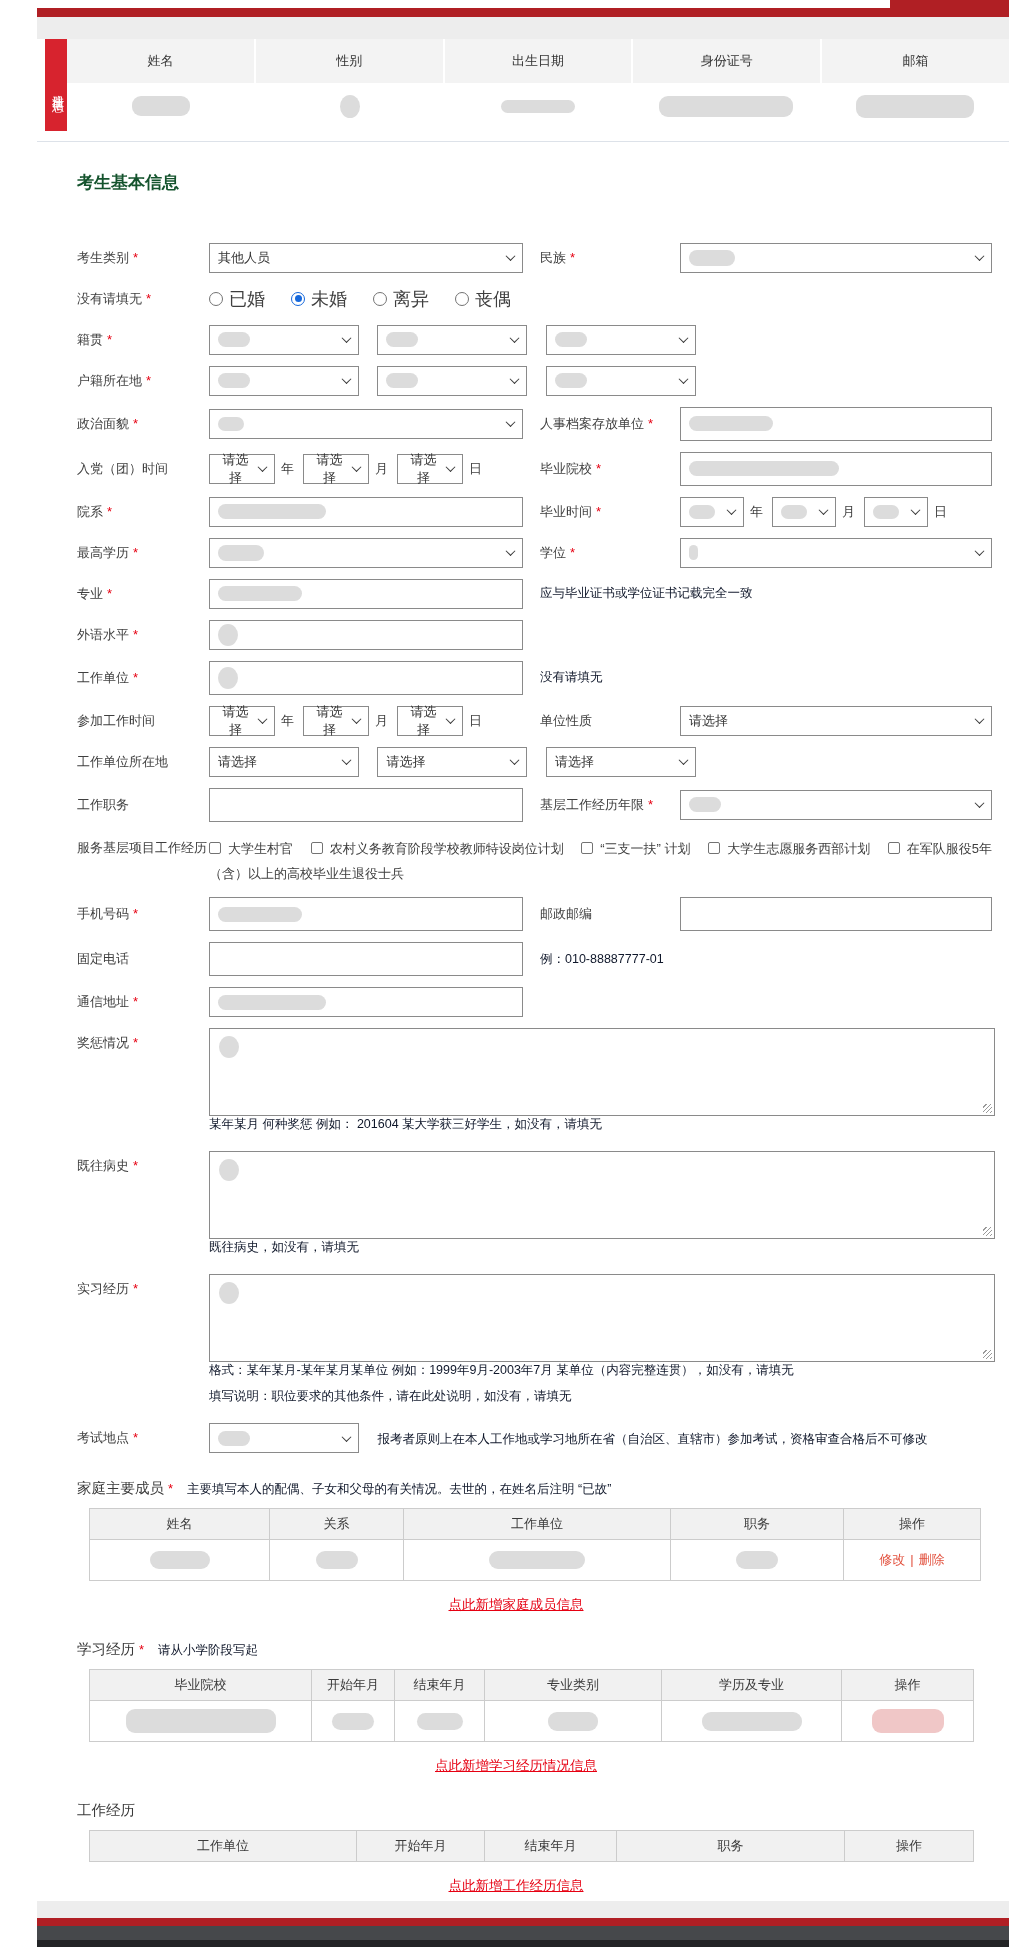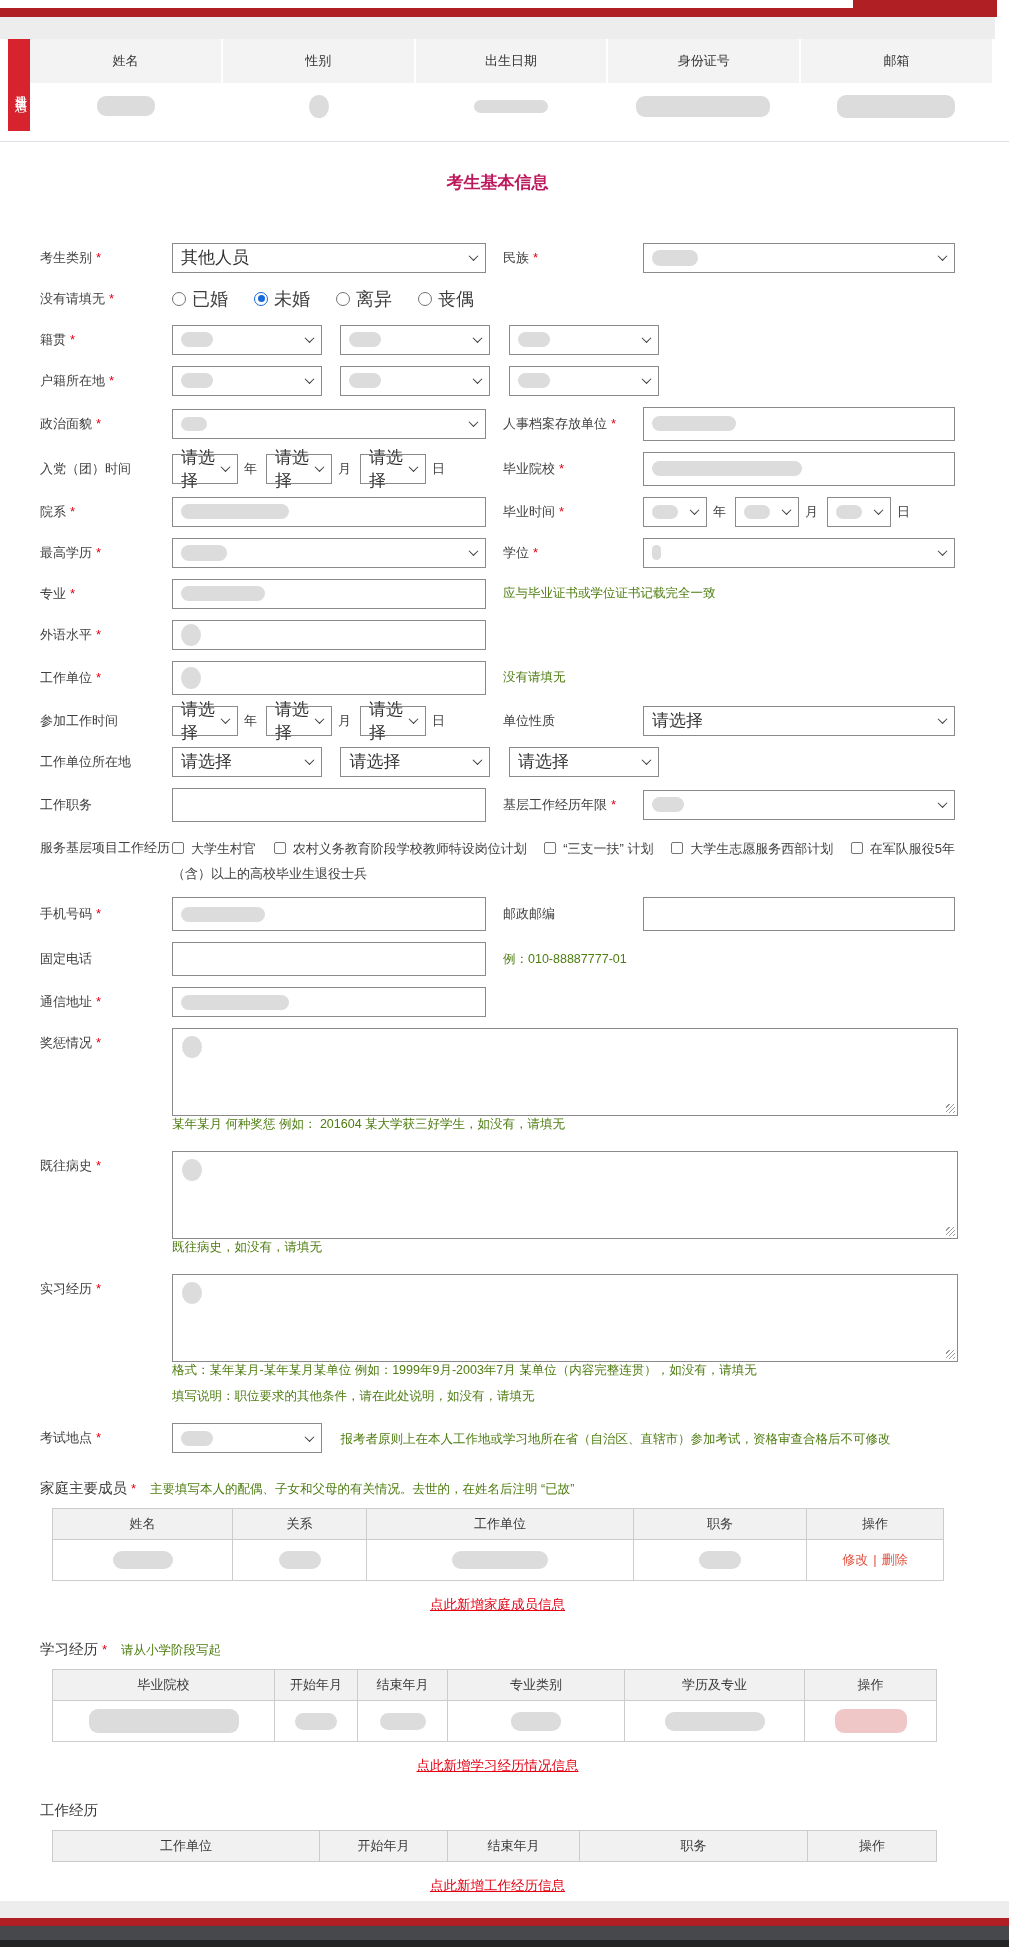--- a/index.html
+++ b/index.html
@@ -1,18 +1,18 @@
 <!DOCTYPE html>
 <html><head>
 <meta charset="utf-8">
 <style>
   * { margin:0; padding:0; box-sizing:border-box; }
   html,body { background:#fff; }
   body { font-family:"Liberation Sans","DejaVu Sans",sans-serif; }
-  .page { width:1009px; height:1947px; position:relative; background:#fff; overflow:hidden; display:flex; flex-direction:column; }
+  .page { width:1009px; height:1947px; position:relative; background:#fff; overflow:hidden; display:flex; flex-direction:column;padding-left:37px; }
 
   
   .topzone { position:relative; height:17px; }
   .topbar { position:absolute; left:0; top:8px; width:995px; height:9px; background:#b01f24; }
   .topbar-notch { position:absolute; left:853px; top:0; width:144px; height:17px; background:#b01f24; }
   .gray-strip { height:23px; background:#ededed; width:995px; }
 
   
   .reg-wrap { display:flex; align-items:stretch; padding-left:8px; }
   .reg-tab { width:22px; background:#d7232e; color:#fff; font-size:12px; line-height:1.6;
@@ -32,41 +32,41 @@
   .s-name{width:58px;height:20px} .s-gender{width:20px;height:23px;border-radius:50%}
   .s-dob{width:74px;height:13px} .s-id{width:134px;height:21px} .s-mail{width:118px;height:23px}
   .s-sel{width:46px;height:16px} .s-sel-sm{width:32px;height:15px} .s-dot{width:20px;height:22px;border-radius:50%}
   .s-in-lg{width:150px;height:15px} .s-in-md{width:108px;height:15px} .s-in-sm{width:84px;height:15px}
   .s-tiny{width:9px;height:15px} .s-mini{width:26px;height:14px}
   .s-cell{width:60px;height:18px} .s-cell-sm{width:42px;height:18px} .s-cell-lg{width:96px;height:18px}
   .rp { background:#f0c7c7; }
 
   
   .form { padding:0 54px 0 40px; flex:1; }
-  .form-title { text-align:center; color:#be185d; font-size:17px; font-weight:bold; margin:29px 0 49px; }
+  .form-title { color:#14532d; font-size:17px; font-weight:bold; margin:29px 0 49px; }
   .row { display:grid; grid-template-columns:132px 331px 140px 320px; align-items:center; margin-bottom:11px; min-height:30px; }
   .lbl { font-size:13px; color:#3f3f3f; grid-column:1; align-self:center; }
   .lbl.top { align-self:start; padding-top:6px; }
   .lbl3 { grid-column:3; font-size:13px; color:#3f3f3f; }
   .req { color:#e60012; font-style:normal; margin-left:4px; font-size:13px; }
   .span3 { grid-column:2/5; }
   .c2 { grid-column:2; } .c4 { grid-column:4; }
 
   .sel { height:30px; border:1px solid #8a8a8a; background:#fff; display:inline-flex; align-items:center;
-         justify-content:space-between; padding:0 8px; font-size:17px; color:#333; vertical-align:middle; }
+         justify-content:space-between; padding:0 8px; font-size:13px; color:#333; vertical-align:middle;text-align:center; }
   .inp { height:30px; border:1px solid #8a8a8a; background:#fff; display:inline-flex; align-items:center;
          padding:0 8px; vertical-align:middle; }
   .w314{width:314px} .w312{width:312px} .w150{width:150px} .w66{width:66px} .w64{width:64px}
   .caret { width:7px; height:7px; border-right:1.5px solid #3a3a3a; border-bottom:1.5px solid #3a3a3a;
            transform:rotate(45deg) translate(-1px,-1px); flex-shrink:0; margin-left:6px; }
   .ta { width:786px; height:88px; border:1px solid #8a8a8a; position:relative; background:#fff; }
   .ta::after { content:""; position:absolute; right:2px; bottom:2px; width:9px; height:9px;
                background:repeating-linear-gradient(135deg, transparent 0 2px, #9a9a9a 2px 3px); }
   .ta .rd { position:absolute; left:9px; top:7px; }
-  .hint { color:#4d7c0f; font-size:12.5px; }
+  .hint { color:#0f172a; font-size:12.5px; }
   .hint-row { margin:-4px 0 13px 132px; }
   .inline-hint { margin-left:14px; }
   .grp3 .sel { margin-right:14px; }
   .dates { display:flex; align-items:center; font-size:13px; color:#3f3f3f; }
   .dates .sel { margin-right:6px; }
   .dates .unit { margin-right:9px; }
 
   .radios { display:flex; align-items:center; gap:26px; }
   .ritem { display:inline-flex; align-items:center; gap:6px; font-size:18px; color:#3f3f3f; cursor:pointer; }
   .radio { width:14px; height:14px; border:1px solid #737373; border-radius:50%; position:relative; background:#fff; flex-shrink:0; }

